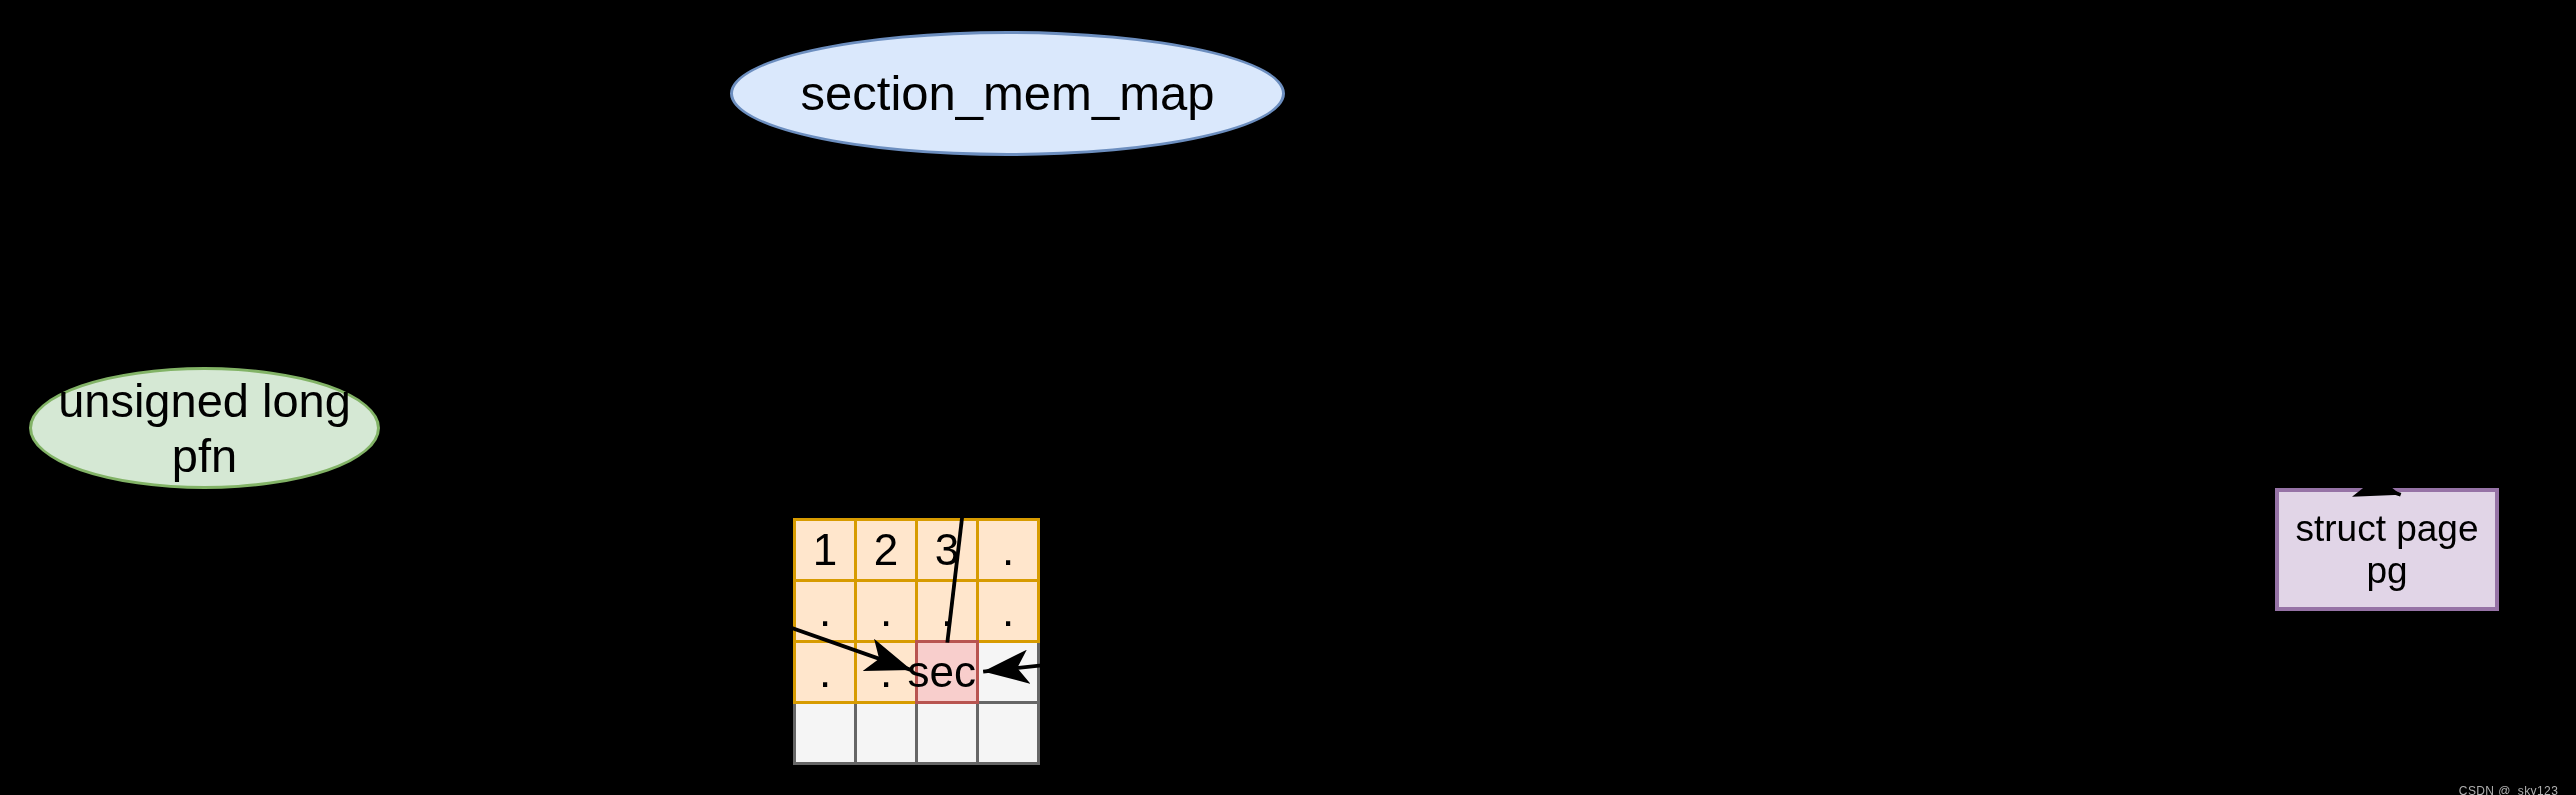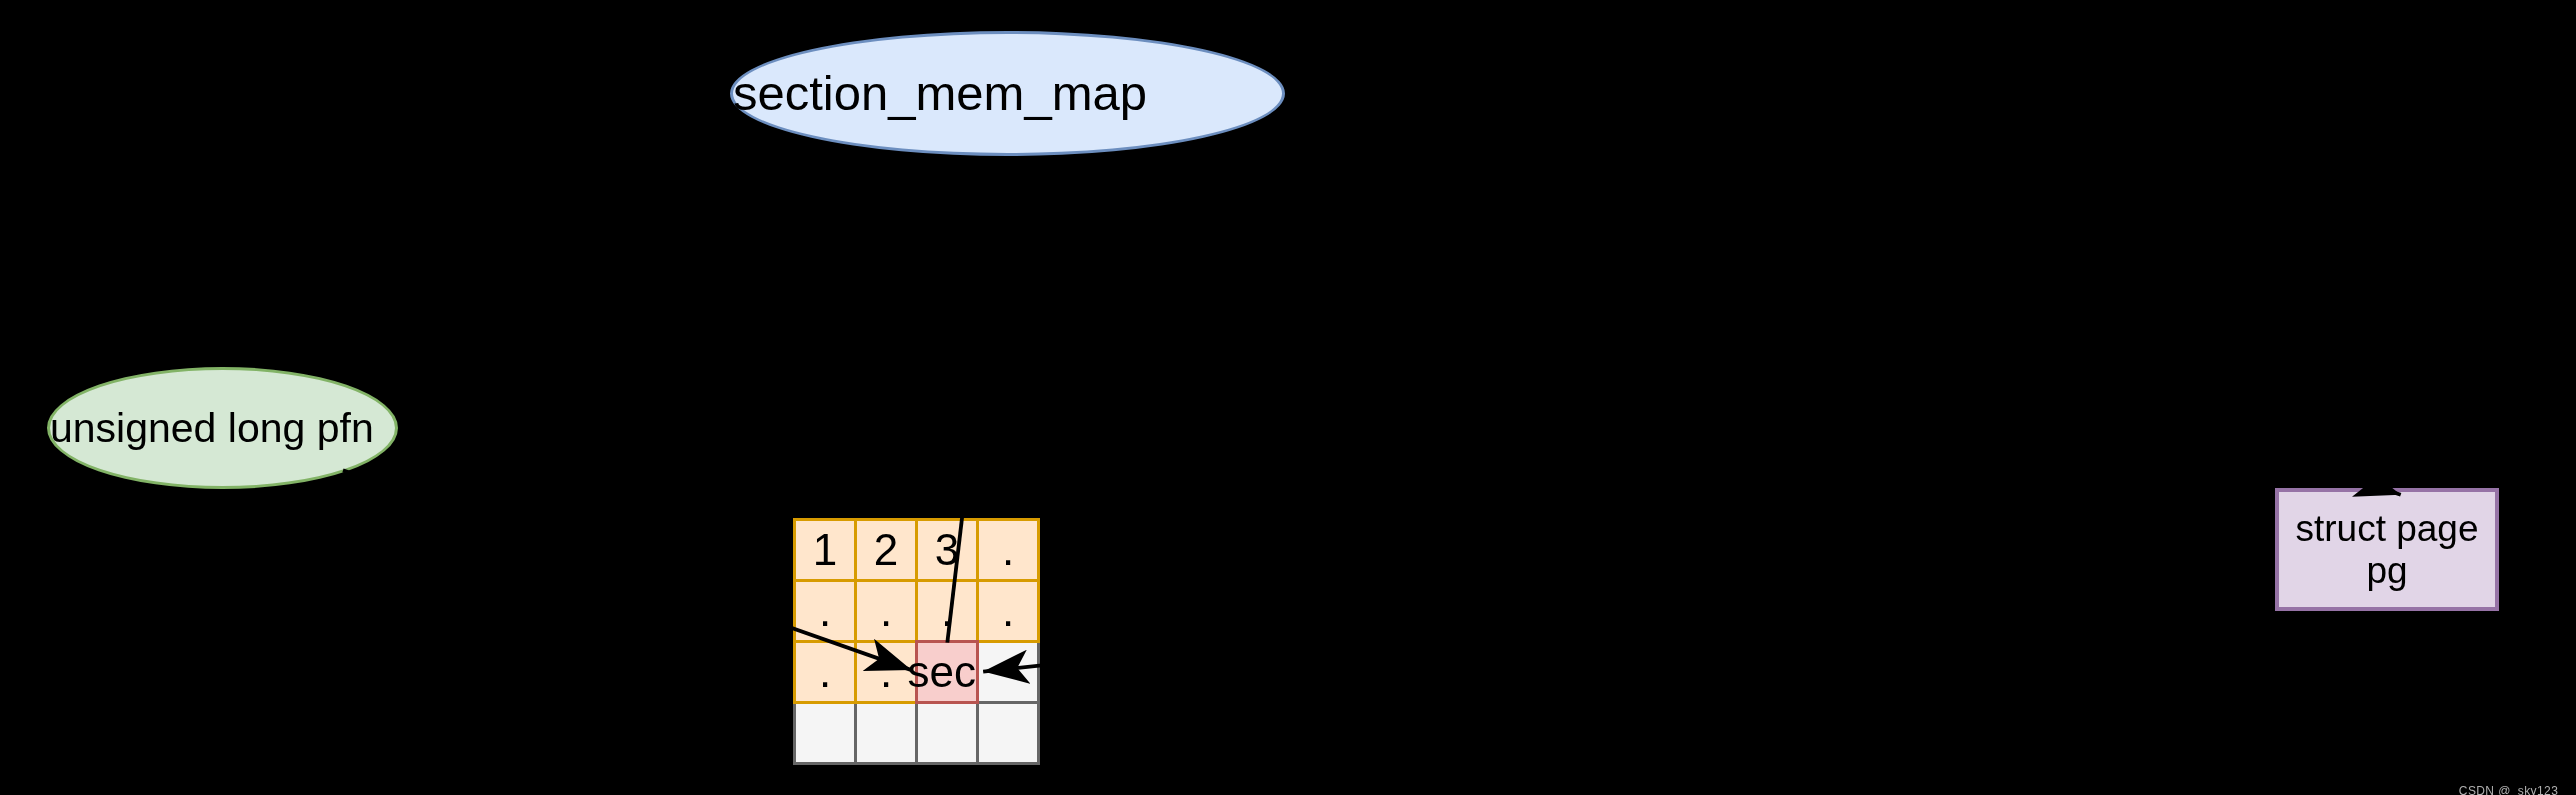--- a/index.html
+++ b/index.html
@@ -12,35 +12,35 @@
     width: 2576px;
     height: 796px;
     background: #000000;
     overflow: hidden;
     font-family: "Liberation Sans", sans-serif;
   }
   .node {
     position: absolute;
     display: flex;
     align-items: center;
-    justify-content: flex-start;
+    justify-content: center;
     color: #000000;
     box-sizing: border-box;
     text-align: center;
   }
   .ellipse { border-radius: 50%; }
   #node-section-mem-map {
     left: 730px; top: 30.5px; width: 555px; height: 125px;
     border-width: 3.8px; border-style: solid;
     font-size: 49px;
   }
   #node-pfn {
-    left: 47px; top: 367px; width: 351px; height: 122px;
+    left: 29px; top: 367px; width: 351px; height: 122px;
     border-width: 3.8px; border-style: solid;
-    font-size: 41px;
+    font-size: 47px;
   }
   #node-struct-page {
     left: 2275px; top: 488px; width: 224px; height: 123px;
     border-width: 4.6px; border-style: solid;
     font-size: 37px;
   }
   #grid {
     position: absolute;
     left: 793px; top: 518px;
     width: 247px; height: 247px;

